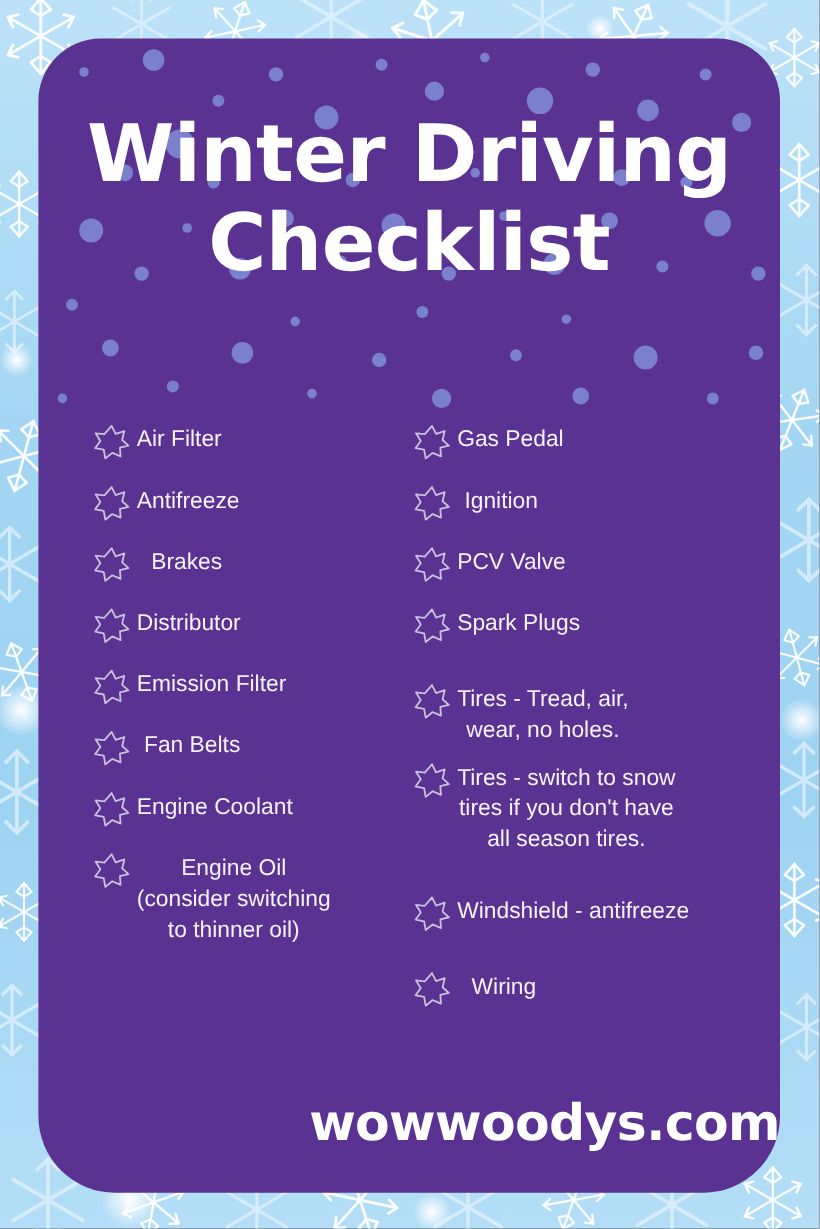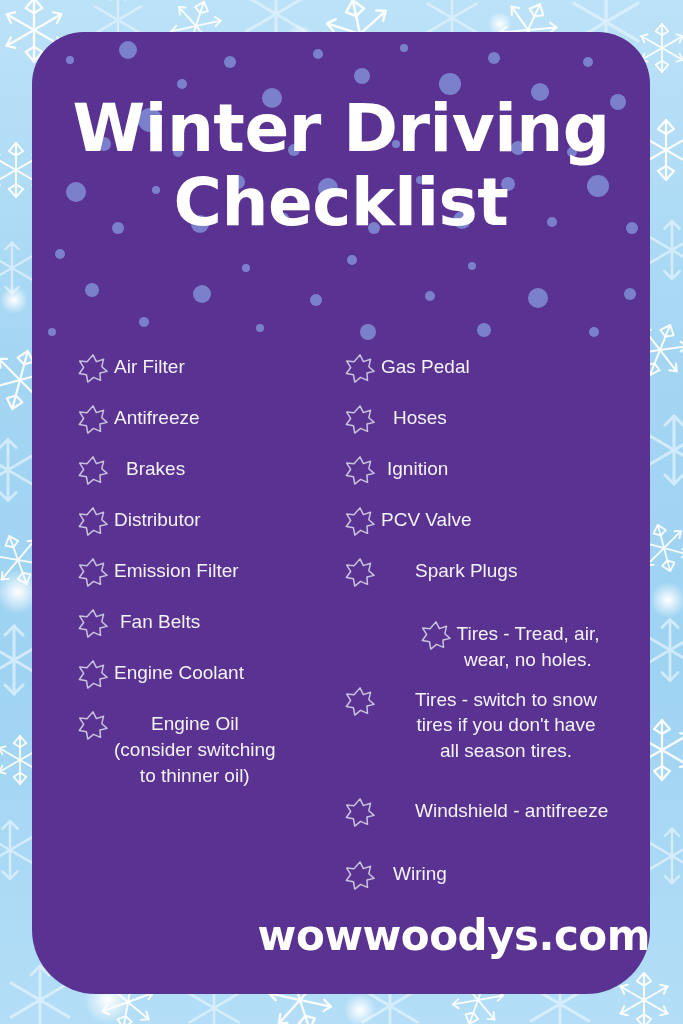--- a/index.html
+++ b/index.html
@@ -111,22 +111,22 @@
     line-height: 1.36;
     padding-top: 4px;
   }
   .item-text .ln { display: block; }
 
   
   .indent-1 .item-text { padding-left: 6px; }
   .indent-2 .item-text { padding-left: 12px; }
   .center-lines .item-text { text-align: center; }
 
-  .item.tall { margin-bottom: 10px; justify-content: center; }
-  .item.gap-big { margin-bottom: 30px; gap: 34px; }
+  .item.tall { margin-bottom: 10px; }
+  .item.gap-big { margin-bottom: 30px; }
 
   
   .footer {
     position: absolute;
     left: 0;
     bottom: 34px;
     width: 618px;
     text-align: right;
     z-index: 3;
   }
@@ -412,30 +412,20 @@
           <span class="star">
             <svg viewBox="0 0 32 32">
                 <path d="M16 2 L19.6 9.2 L27.3 6.6 L25.4 14.6 L31 19.6 L23.4 21.4 L24 29.2 L16.6 26 L10.4 31 L9 23.2 L1.4 21.8 L6 15.4 L1.8 8.6 L9.6 9.4 Z" fill="none" stroke="#c9c2dd" stroke-width="1.6" stroke-linejoin="round"></path>
               </svg>
           </span>
           <span class="item-text">
               <span class="ln">Gas Pedal</span>
             </span>
         </div>
 
-        <div class="item indent-2">
-          <span class="star">
-            <svg viewBox="0 0 32 32">
-                <path d="M16 2 L19.6 9.2 L27.3 6.6 L25.4 14.6 L31 19.6 L23.4 21.4 L24 29.2 L16.6 26 L10.4 31 L9 23.2 L1.4 21.8 L6 15.4 L1.8 8.6 L9.6 9.4 Z" fill="none" stroke="#c9c2dd" stroke-width="1.6" stroke-linejoin="round"></path>
-              </svg>
-          </span>
-          <span class="item-text">
-              <span class="ln">Hoses</span>
-            </span>
-        </div>
 
         <div class="item indent-1">
           <span class="star">
             <svg viewBox="0 0 32 32">
                 <path d="M16 2 L19.6 9.2 L27.3 6.6 L25.4 14.6 L31 19.6 L23.4 21.4 L24 29.2 L16.6 26 L10.4 31 L9 23.2 L1.4 21.8 L6 15.4 L1.8 8.6 L9.6 9.4 Z" fill="none" stroke="#c9c2dd" stroke-width="1.6" stroke-linejoin="round"></path>
               </svg>
           </span>
           <span class="item-text">
               <span class="ln">Ignition</span>
             </span>

